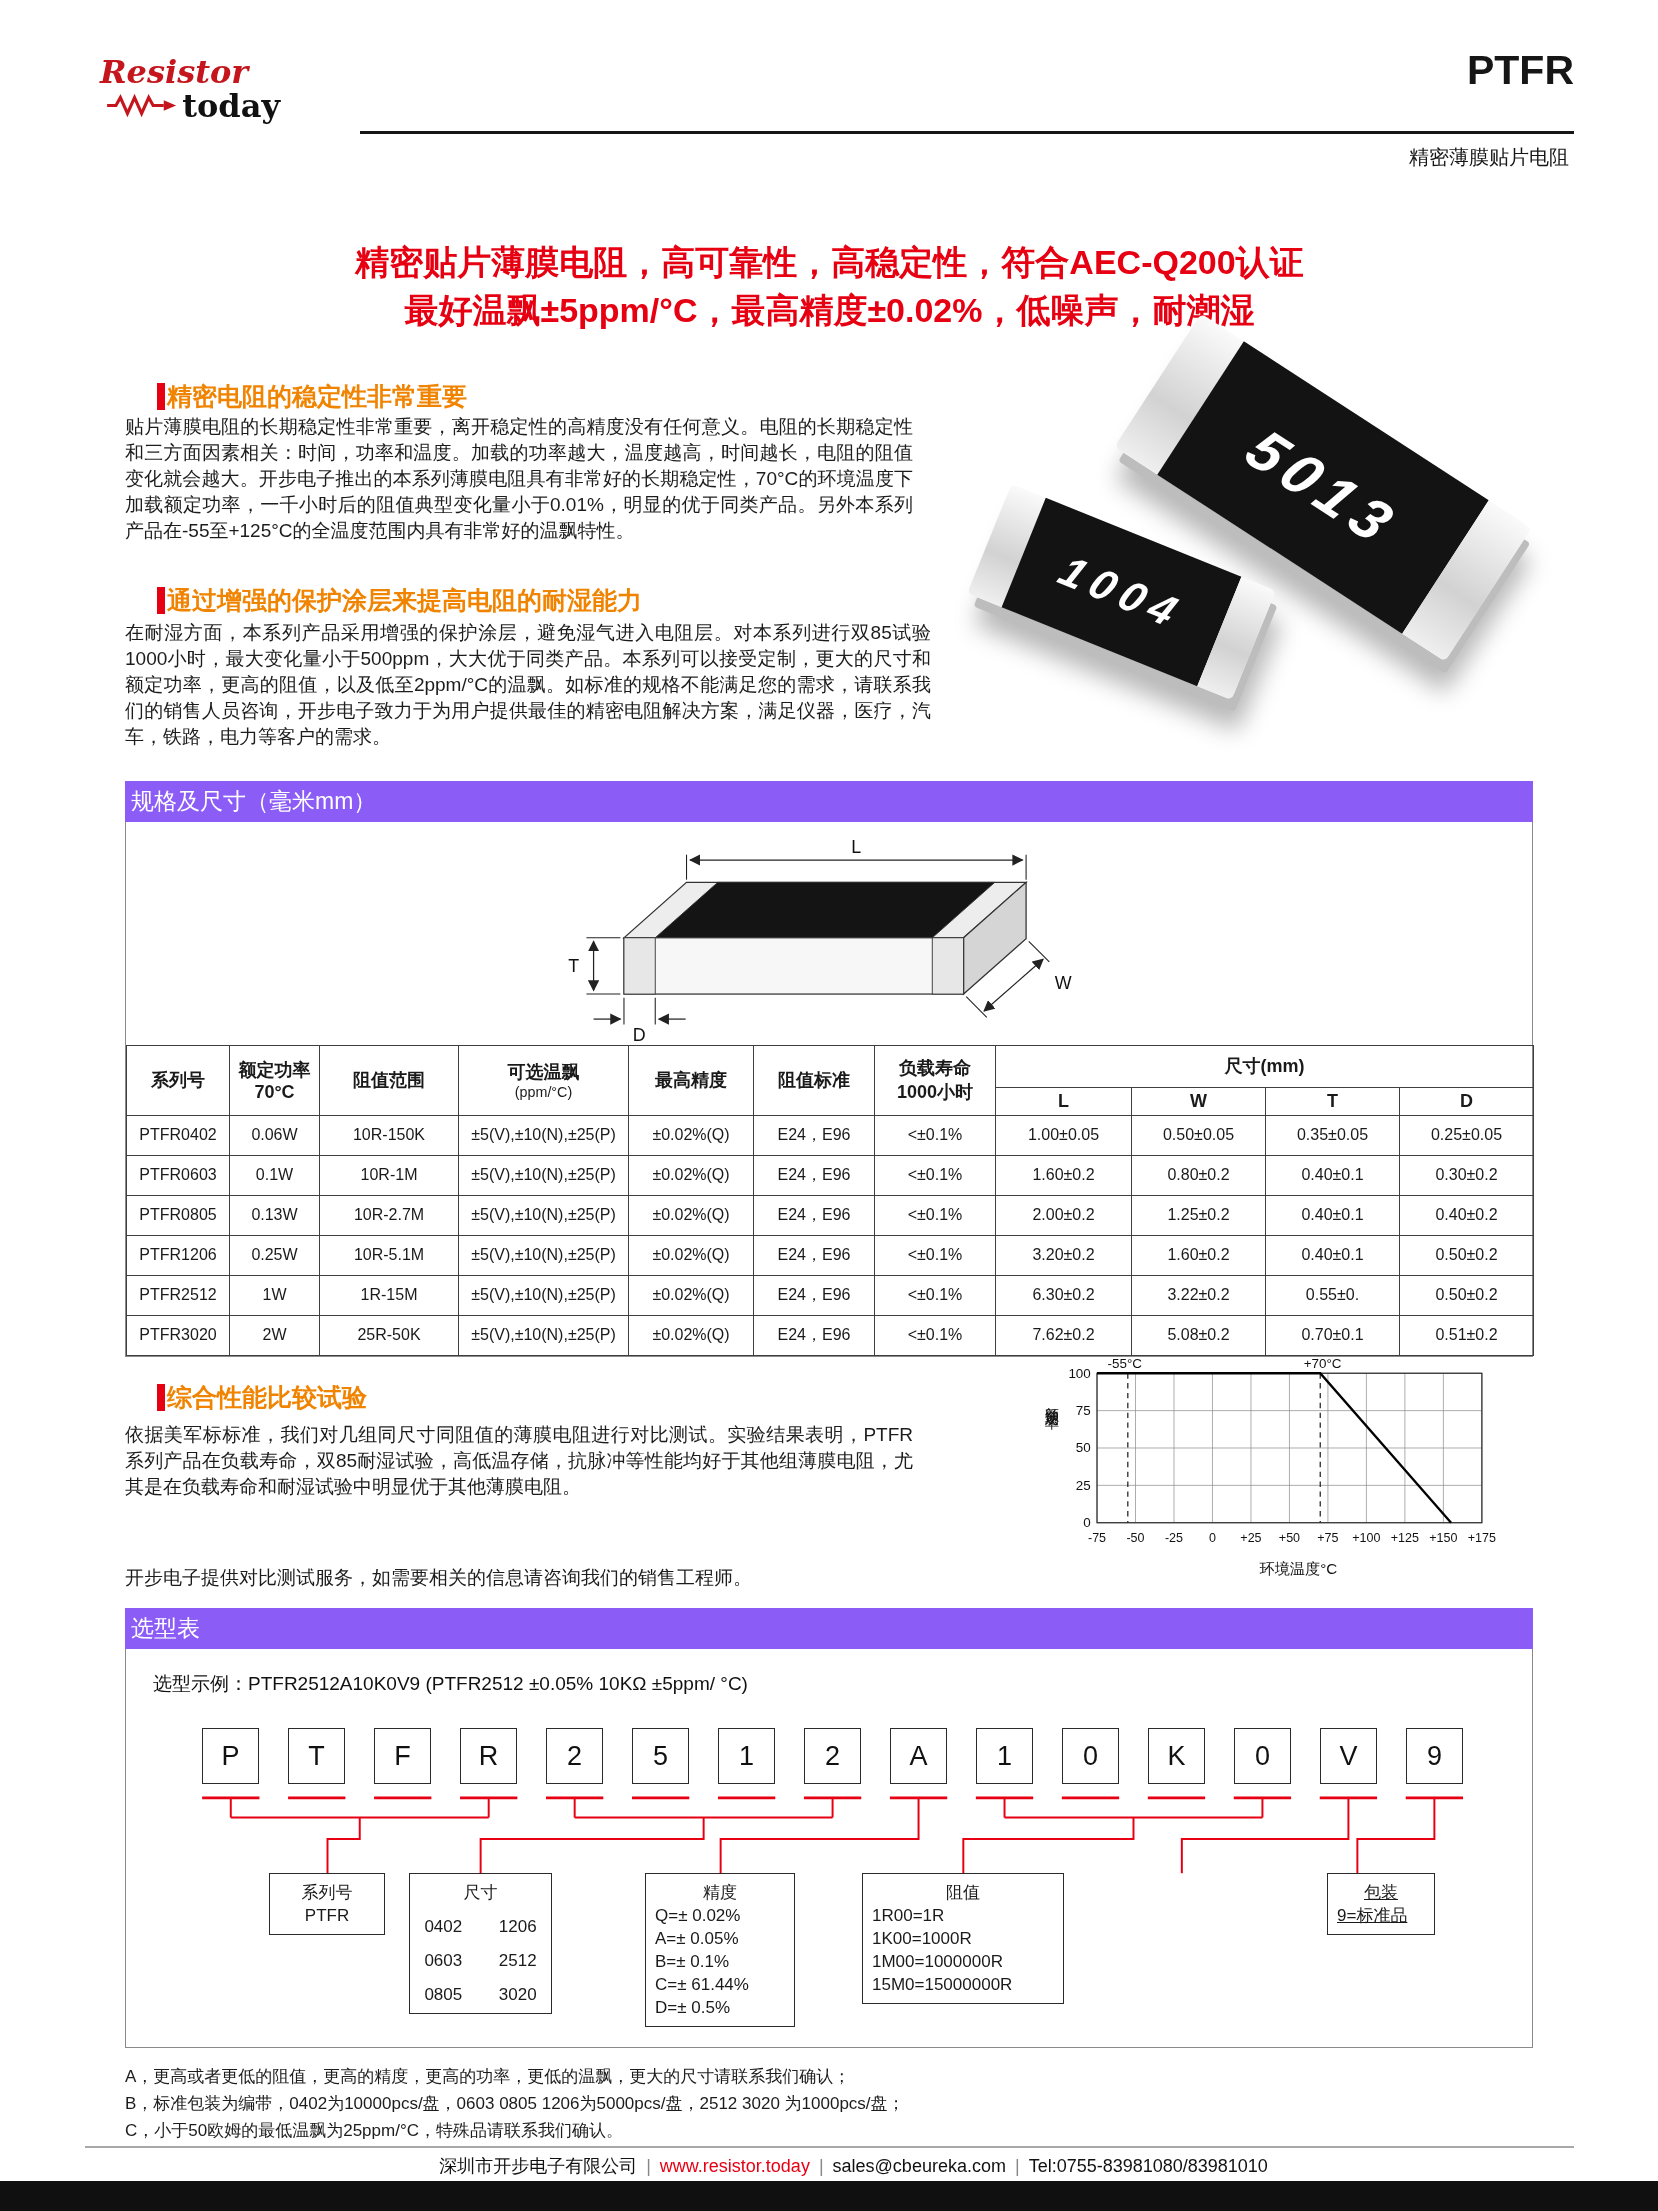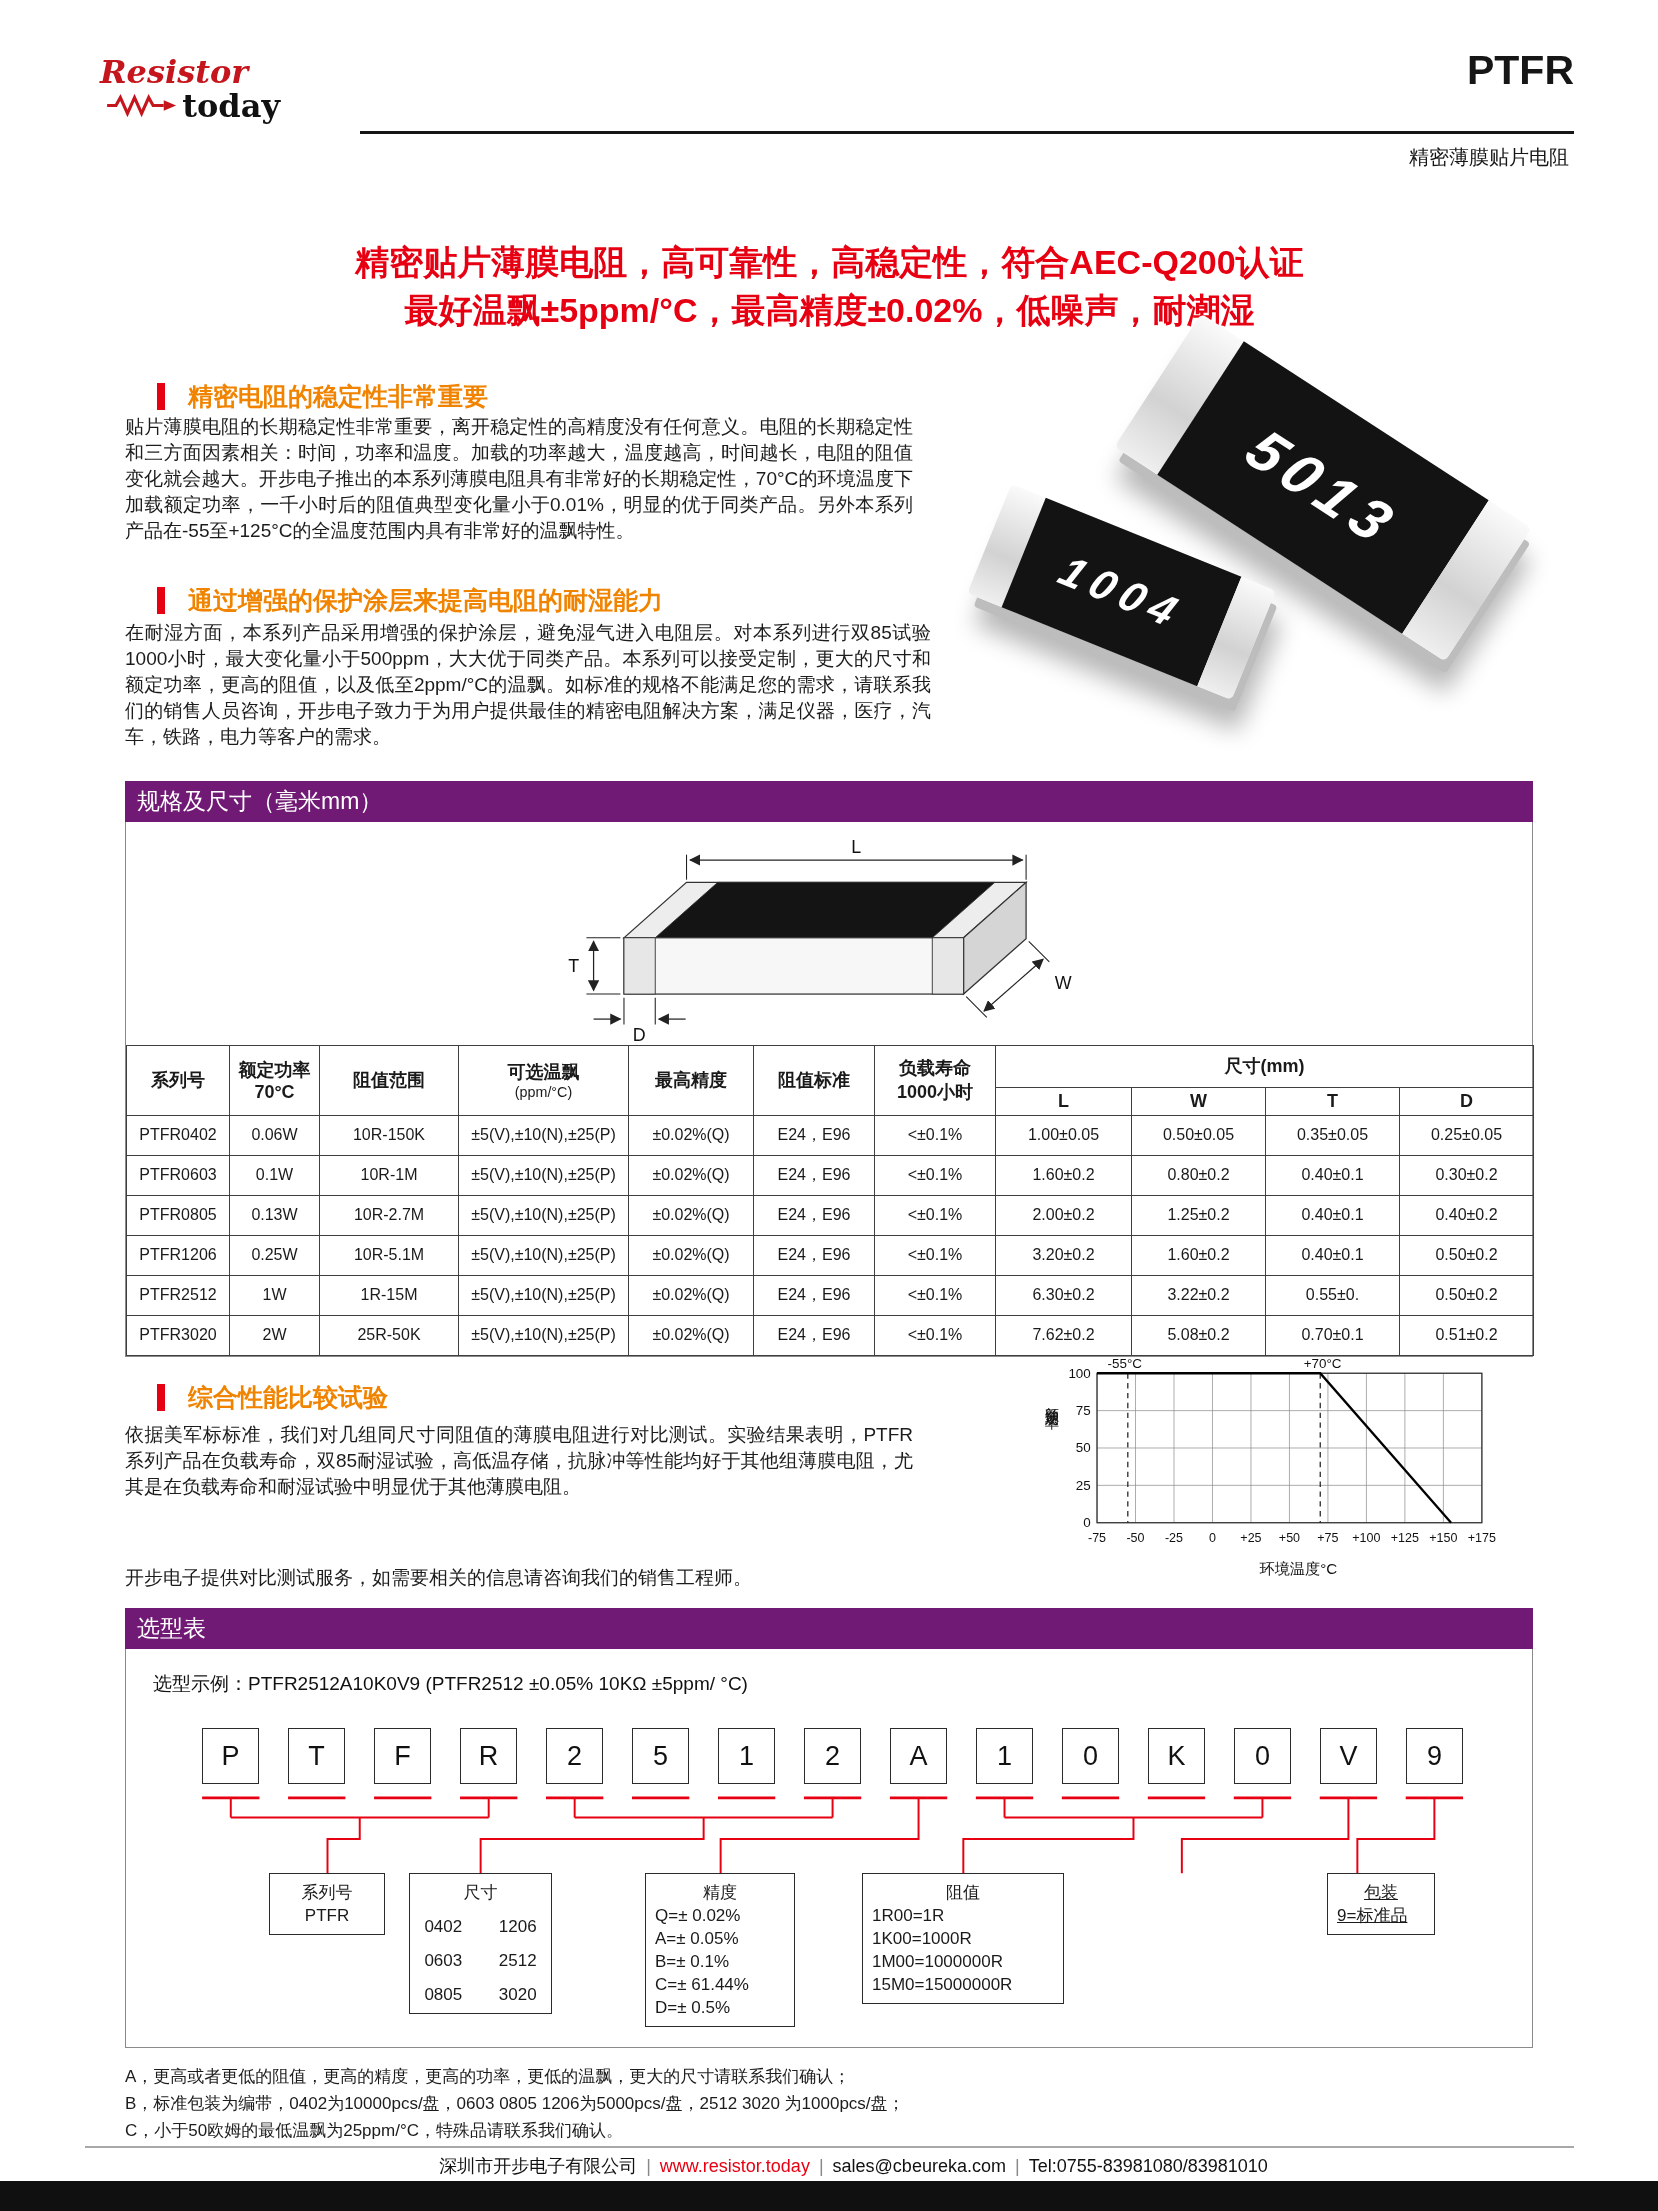--- a/index.html
+++ b/index.html
@@ -14,39 +14,39 @@
   .logo .brand-row { display:flex; align-items:center; margin-top:1.8px; margin-left:5.4px; }
   .logo .brand2 { font-family:"DejaVu Serif",serif; font-weight:bold; font-size:32px; color:#111; line-height:1; margin-left:1.8px; }
   .product-code { position:absolute; right:85px; top:47px; font-size:41px; font-weight:bold; color:#161616; }
   .top-rule { position:absolute; left:360px; right:85px; top:131px; height:2.7px; background:#161616; }
   .product-subtitle { position:absolute; right:90px; top:144px; font-size:20px; font-weight:normal; color:#161616; }
   
   .main-title { position:absolute; left:0; right:0; top:238px; text-align:center; color:#e60012; font-weight:bold; }
   .main-title .t1 { font-size:34px; line-height:48px; }
   .main-title .t2 { font-size:34px; line-height:48px; }
   
-  .sec-head { position:absolute; display:flex; align-items:center; gap:23px;padding-left:32px; }
+  .sec-head { position:absolute; display:flex; align-items:center; gap:2px;padding-left:32px; }
   .sec-head .bar { width:8px; height:27px; background:#e60012; }
   .sec-head .txt { font-size:25px; font-weight:bold; color:#f08300; }
   .body-text { position:absolute; font-size:19px; line-height:26px; text-align:justify; color:#1c1c1c; }
   
   .chips { position:absolute; left:972px; top:383px; width:573px; height:331px; }
   .chip { position:absolute; display:flex; border-radius:5.4px; box-shadow:9px 11.6px 0 -1.8px #bdbdbd, 18px 27px 23px rgba(0,0,0,0.28); }
   .chip .cap { width:13%; background:linear-gradient(180deg,#fafafa 0%,#d2d2d2 60%,#efefef 100%); }
   .cap-l { border-radius:5.4px 0 0 5.4px; }
   .cap-r { border-radius:0 5.4px 5.4px 0; }
   .chip .bodyc { flex:1; background:#131313; display:flex; align-items:center; justify-content:center; }
   .chip .num { color:#fff; font-weight:bold; font-style:italic; letter-spacing:8px; transform:skewX(-6deg); }
   .chip-large { width:394px; height:159px; left:154px; top:25px; transform:rotate(33deg); }
   .chip-large .num { font-size:59px; }
   .chip-small { width:285px; height:118px; left:7.2px; top:150px; transform:rotate(22deg); z-index:2; }
   .chip-small .num { font-size:43px; }
   
   .spec-wrap { position:absolute; left:125px; top:781px; width:1408px; }
-  .bar-header { height:41px; background:#701a75; color:#fff; font-size:23px; display:flex; align-items:center; padding-left:12px; box-sizing:border-box; }
+  .bar-header { height:41px; background:#8b5cf6; color:#fff; font-size:23px; display:flex; align-items:center; padding-left:6px; box-sizing:border-box; }
   .spec-box { border:0.9px solid #8a8a8a; border-top:none; background:#fff; box-sizing:border-box; }
   .diagram-area { display:flex; justify-content:center; padding-top:12.5px; }
   table.spec { width:100%; border-collapse:collapse; table-layout:fixed; text-align:center; }
   .spec th,.spec td { border:0.9px solid #3f3f3f; padding:0 3.6px; }
   .spec th { font-weight:bold; font-size:18px; height:41px; }
   .spec .sub th { height:27px; }
   .spec td { font-size:16px; height:39px; }
   .spec .hsmall { font-size:14.3px; font-weight:normal; }
   
   .chart-block { position:absolute; left:1012px; top:1357px; width:537px; height:233px; }

